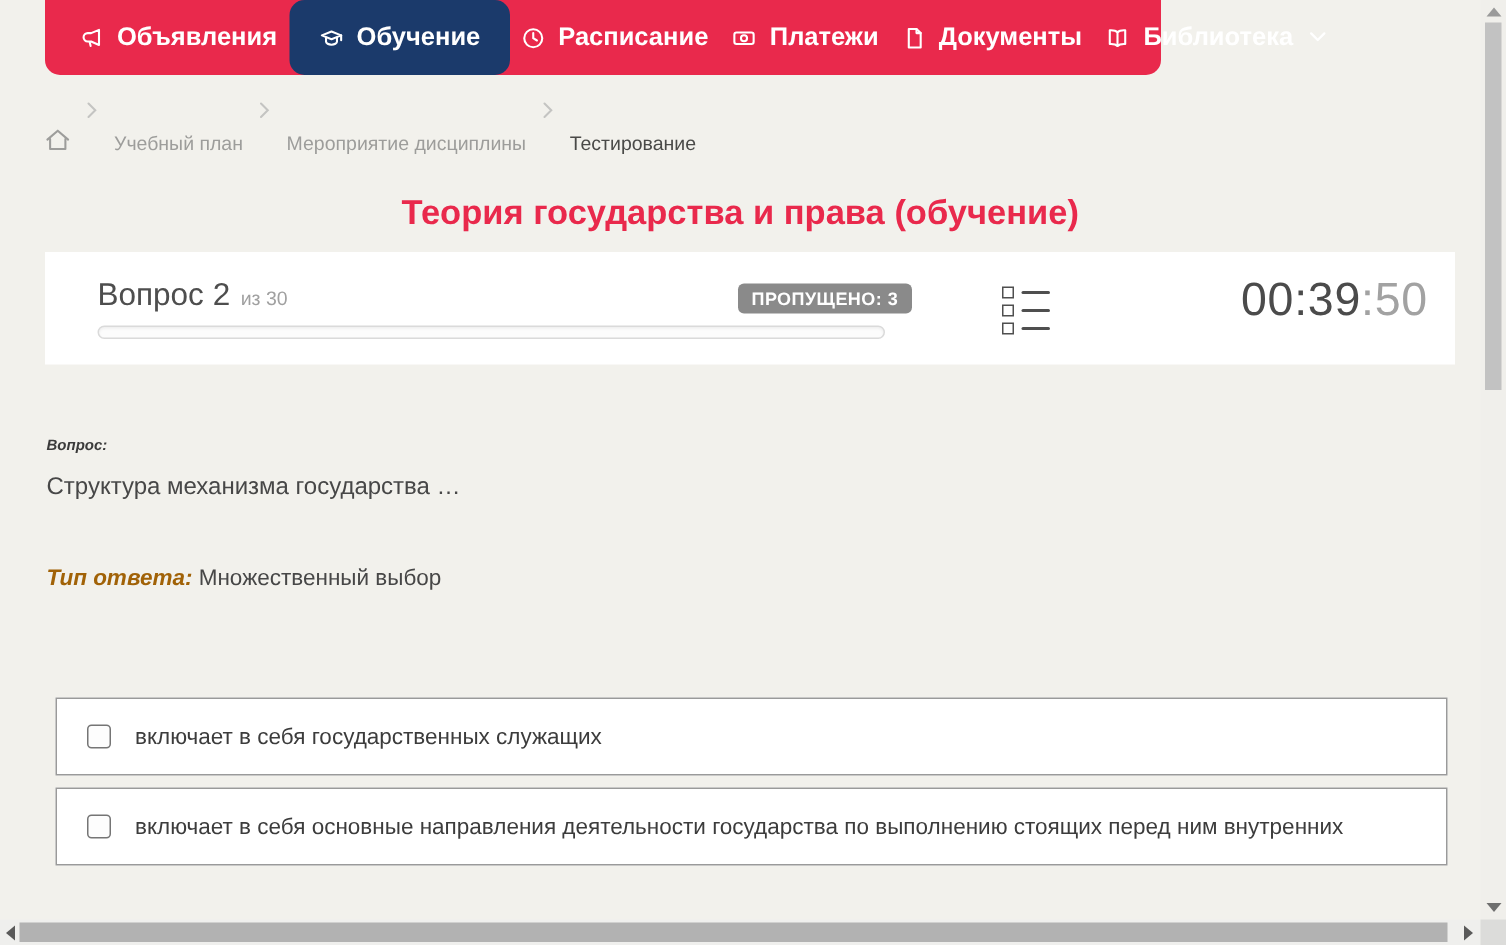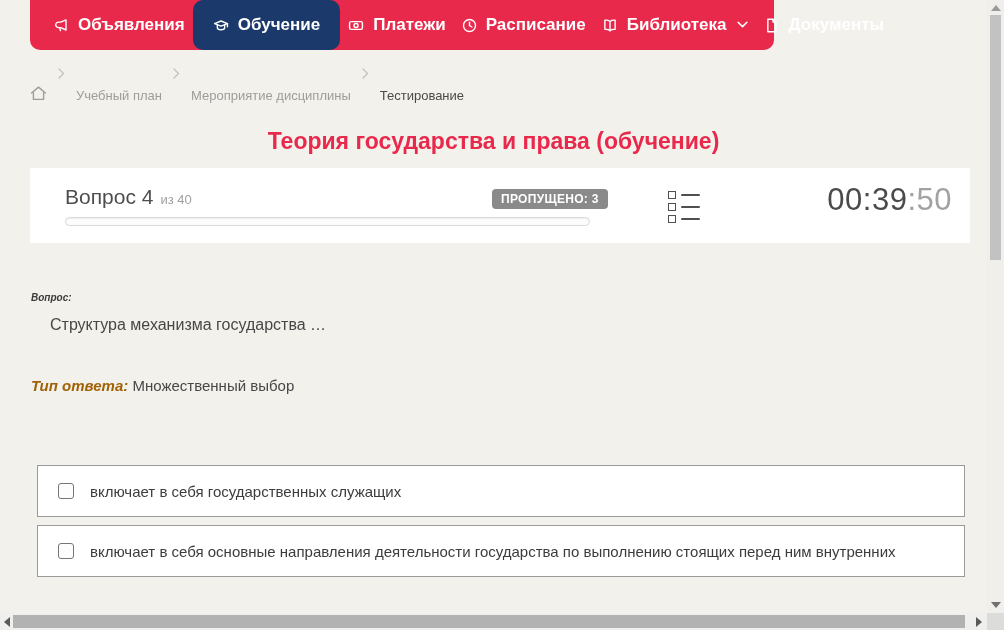--- a/index.html
+++ b/index.html
@@ -51,21 +51,21 @@
   }
   .progress-fill{height:100%;background:var(--accent,#E9294C);width:0;}
   .qlist-icon{position:absolute;left:638px;top:23px;display:flex;flex-direction:column;gap:4px;cursor:pointer;}
   .qlist-row{display:flex;align-items:center;gap:5px;}
   .qlist-sq{width:6px;height:6px;border:1.5px solid #4F4F4F;background:#fff;}
   .qlist-ln{width:19px;height:2.5px;background:#4F4F4F;border-radius:2px;}
   .timer{position:absolute;right:18px;top:14px;font-size:31px;font-weight:300;color:#4B4B4B;letter-spacing:.5px;}
   .timer-sec{color:#A2A2A2;}
   
   .q-heading{position:absolute;left:31px;top:292px;font-size:10px;font-weight:700;font-style:italic;color:#3B3B3B;}
-  .q-text{position:absolute;left:31px;top:316px;font-size:16px;color:#474747;margin-left:19px;}
+  .q-text{position:absolute;left:31px;top:316px;font-size:16px;color:#474747;}
   .q-type{position:absolute;left:31px;top:377px;font-size:15px;color:#474747;}
   .q-type-label{font-weight:700;font-style:italic;color:#a16207;}
   
   .options{position:absolute;left:37px;top:465px;width:928px;}
   .option{
     width:928px;height:52px;margin-bottom:8px;background:#FFFFFF;
     border:1px solid #9A9A9A;box-sizing:border-box;
     display:flex;align-items:center;padding:0 20px;gap:16px;cursor:pointer;
   }
   .checkbox{
@@ -105,58 +105,58 @@
         <svg width="16" height="15" viewBox="0 0 14 14" fill="none" stroke="#fff" stroke-width="1.3" stroke-linejoin="round" stroke-linecap="round">
           <path d="M1 5.2 7 2.8l6 2.4L7 7.6 1 5.2z"></path>
           <path d="M3.6 6.5v2.7c0 .9 1.5 1.8 3.4 1.8s3.4-.9 3.4-1.8V6.5"></path>
           <path d="M13 5.2v3"></path>
         </svg>
       </span>
       <span>Обучение</span>
     </div>
     <div class="nav-item">
       <span>
+        <svg width="15" height="15" viewBox="0 0 14 14" fill="none" stroke="#fff" stroke-width="1.3" stroke-linecap="round">
+          <circle cx="7" cy="7" r="5.6"></circle>
+          <path d="M7 3.8V7l2.3 1.4"></path>
+        </svg>
+      </span>
+      <span>Расписание</span>
+    </div>
+    <div class="nav-item">
+      <span>
         <svg width="16" height="15" viewBox="0 0 14 14" fill="none" stroke="#fff" stroke-width="1.3" stroke-linecap="round">
           <rect x="1" y="3.4" width="12" height="7.2" rx="1.4"></rect>
           <circle cx="7" cy="7" r="1.9"></circle>
         </svg>
       </span>
       <span>Платежи</span>
     </div>
     <div class="nav-item">
       <span>
-        <svg width="15" height="15" viewBox="0 0 14 14" fill="none" stroke="#fff" stroke-width="1.3" stroke-linecap="round">
-          <circle cx="7" cy="7" r="5.6"></circle>
-          <path d="M7 3.8V7l2.3 1.4"></path>
-        </svg>
-      </span>
-      <span>Расписание</span>
+        <svg width="15" height="15" viewBox="0 0 14 14" fill="none" stroke="#fff" stroke-width="1.3" stroke-linejoin="round" stroke-linecap="round">
+          <path d="M3.6 1.2h4.8L11 3.8v9H3.6z"></path>
+          <path d="M8.4 1.2v2.6H11"></path>
+        </svg>
+      </span>
+      <span>Документы</span>
     </div>
     <div class="nav-item">
       <span>
         <svg width="16" height="15" viewBox="0 0 14 14" fill="none" stroke="#fff" stroke-width="1.3" stroke-linejoin="round" stroke-linecap="round">
           <path d="M7 3.2C6 2.2 4.6 2 3 2h-.8v8.6H3c1.6 0 3 .2 4 1.2 1-1 2.4-1.2 4-1.2h.8V2H11c-1.6 0-3 .2-4 1.2z"></path>
           <path d="M7 3.2v8.6"></path>
         </svg>
       </span>
       <span>Библиотека</span>
       <span class="nav-chevron">
         <svg width="11" height="8" viewBox="0 0 10 7" fill="none" stroke="#fff" stroke-width="1.4" stroke-linecap="round" stroke-linejoin="round">
           <path d="M1 1l4 4 4-4"></path>
         </svg>
       </span>
-    </div>
-    <div class="nav-item">
-      <span>
-        <svg width="15" height="15" viewBox="0 0 14 14" fill="none" stroke="#fff" stroke-width="1.3" stroke-linejoin="round" stroke-linecap="round">
-          <path d="M3.6 1.2h4.8L11 3.8v9H3.6z"></path>
-          <path d="M8.4 1.2v2.6H11"></path>
-        </svg>
-      </span>
-      <span>Документы</span>
     </div>
   </nav>
 
   <div class="breadcrumb">
     <span class="crumb">
       <svg width="17" height="17" viewBox="0 0 16 16" fill="none" stroke="#9D9D9B" stroke-width="1.3" stroke-linejoin="round" stroke-linecap="round">
         <path d="M3.2 7.2V13.5h9.6V7.2"></path>
         <path d="M1.5 7.6 8 2l6.5 5.6"></path>
       </svg>
     </span>
@@ -177,21 +177,21 @@
           <path d="M1 1l4.5 4.5L1 10"></path>
         </svg>
     </span>
     <span class="crumb current">Тестирование</span>
   </div>
 
   <h1 class="page-title">Теория государства и права (обучение)</h1>
 
   <div class="q-panel">
     <div class="q-num">
-      <span>Вопрос 4</span><span class="q-total">из 40</span>
+      <span>Вопрос 2</span><span class="q-total">из 30</span>
     </div>
     <div class="skip-badge">ПРОПУЩЕНО: 3</div>
     <div class="progress">
       <div class="progress-fill" id="progress-fill" style="width: 0%;"></div>
     </div>
     <div class="qlist-icon">
       <div class="qlist-row">
           <span class="qlist-sq"></span>
           <span class="qlist-ln"></span>
         </div>

